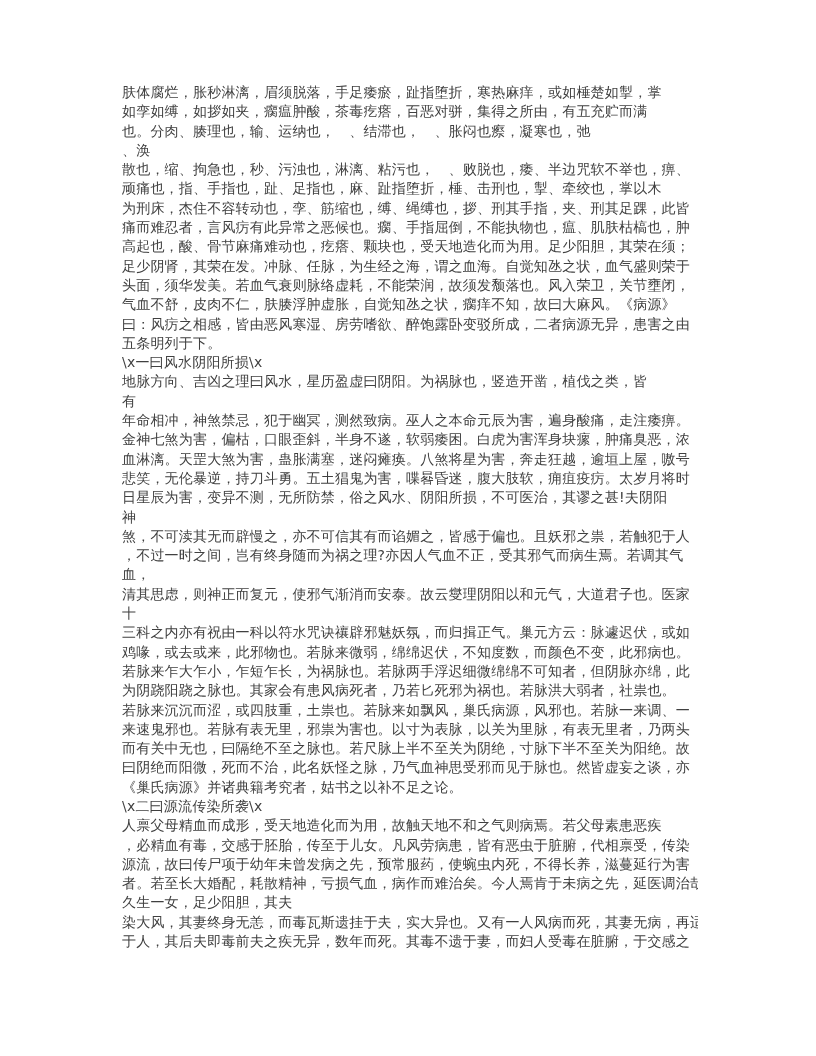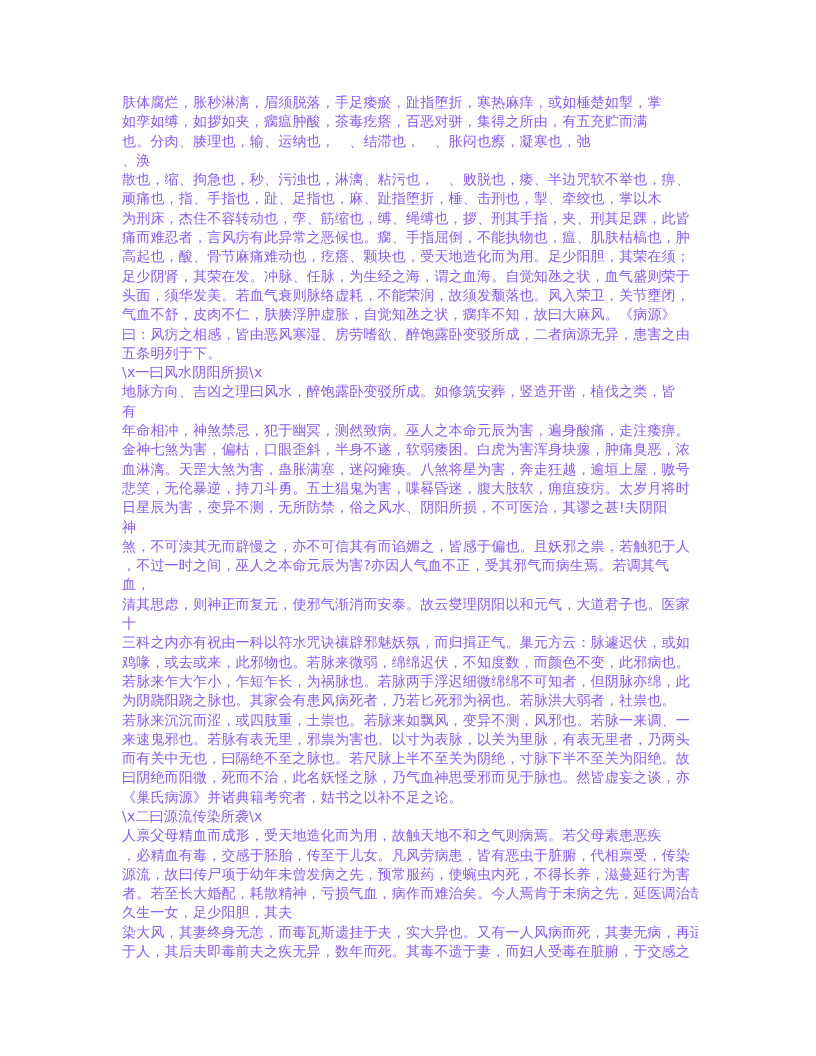--- a/index.html
+++ b/index.html
@@ -11,23 +11,23 @@
     position: relative;
     width: 816px;
     height: 1056px;
     background: #ffffff;
     overflow: hidden;
     font-family: "DejaVu Sans", sans-serif;
   }
   .doc-body {
     position: absolute;
     left: 122px;
-    top: 93px;
+    top: 83px;
     width: 576px;
-    color: #8b5cf6;
+    color: #404040;
     font-size: 14px;
     line-height: 19.3px;
     letter-spacing: 0.2px;
     text-align: left;
     word-break: break-all;
   }
   .text-line {
     white-space: nowrap;
     overflow: hidden;
     height: 19.3px;
@@ -49,38 +49,38 @@
       <div class="text-line">顽痛也，指、手指也，趾、足指也，麻、趾指堕折，棰、击刑也，掣、牵绞也，掌以木</div>
       <div class="text-line">为刑床，杰住不容转动也，孪、筋缩也，缚、绳缚也，拶、刑其手指，夹、刑其足踝，此皆</div>
       <div class="text-line">痛而难忍者，言风疠有此异常之恶候也。瘸、手指屈倒，不能执物也，瘟、肌肤枯槁也，肿</div>
       <div class="text-line">高起也，酸、骨节麻痛难动也，疙瘩、颗块也，受天地造化而为用。足少阳胆，其荣在须；</div>
       <div class="text-line">足少阴肾，其荣在发。冲脉、任脉，为生经之海，谓之血海。自觉知氹之状，血气盛则荣于</div>
       <div class="text-line">头面，须华发美。若血气衰则脉络虚耗，不能荣润，故须发颓落也。风入荣卫，关节壅闭，</div>
       <div class="text-line">气血不舒，皮肉不仁，肤腠浮肿虚胀，自觉知氹之状，瘸痒不知，故曰大麻风。《病源》</div>
       <div class="text-line">曰：风疠之相感，皆由恶风寒湿、房劳嗜欲、醉饱露卧变驳所成，二者病源无异，患害之由</div>
       <div class="text-line">五条明列于下。</div>
       <div class="text-line heading">\x一曰风水阴阳所损\x</div>
-      <div class="text-line">地脉方向、吉凶之理曰风水，醉饱露卧变驳所成。如修筑安葬，竖造开凿，植伐之类，皆</div>
+      <div class="text-line">地脉方向、吉凶之理曰风水，星历盈虚曰阴阳。为祸脉也，竖造开凿，植伐之类，皆</div>
       <div class="text-line">有</div>
       <div class="text-line">年命相冲，神煞禁忌，犯于幽冥，测然致病。巫人之本命元辰为害，遍身酸痛，走注痿痹。</div>
       <div class="text-line">金神七煞为害，偏枯，口眼歪斜，半身不遂，软弱痿困。白虎为害浑身块瘰，肿痛臭恶，浓</div>
       <div class="text-line">血淋漓。天罡大煞为害，蛊胀满塞，迷闷瘫痪。八煞将星为害，奔走狂越，逾垣上屋，嗷号</div>
       <div class="text-line">悲笑，无伦暴逆，持刀斗勇。五土猖鬼为害，喋晷昏迷，腹大肢软，痈疽疫疠。太岁月将时</div>
       <div class="text-line">日星辰为害，变异不测，无所防禁，俗之风水、阴阳所损，不可医治，其谬之甚!夫阴阳</div>
       <div class="text-line">神</div>
       <div class="text-line">煞，不可渎其无而辟慢之，亦不可信其有而谄媚之，皆感于偏也。且妖邪之祟，若触犯于人</div>
-      <div class="text-line">，不过一时之间，巫人之本命元辰为害?亦因人气血不正，受其邪气而病生焉。若调其气</div>
+      <div class="text-line">，不过一时之间，岂有终身随而为祸之理?亦因人气血不正，受其邪气而病生焉。若调其气</div>
       <div class="text-line">血，</div>
       <div class="text-line">清其思虑，则神正而复元，使邪气渐消而安泰。故云燮理阴阳以和元气，大道君子也。医家</div>
       <div class="text-line">十</div>
       <div class="text-line">三科之内亦有祝由一科以符水咒诀禳辟邪魅妖氛，而归揖正气。巢元方云：脉遽迟伏，或如</div>
       <div class="text-line">鸡喙，或去或来，此邪物也。若脉来微弱，绵绵迟伏，不知度数，而颜色不变，此邪病也。</div>
       <div class="text-line">若脉来乍大乍小，乍短乍长，为祸脉也。若脉两手浮迟细微绵绵不可知者，但阴脉亦绵，此</div>
       <div class="text-line">为阴跷阳跷之脉也。其家会有患风病死者，乃若匕死邪为祸也。若脉洪大弱者，社祟也。</div>
-      <div class="text-line">若脉来沉沉而涩，或四肢重，土祟也。若脉来如飘风，变异不测，风邪也。若脉一来调、一</div>
+      <div class="text-line">若脉来沉沉而涩，或四肢重，土祟也。若脉来如飘风，巢氏病源，风邪也。若脉一来调、一</div>
       <div class="text-line">来速鬼邪也。若脉有表无里，邪祟为害也。以寸为表脉，以关为里脉，有表无里者，乃两头</div>
       <div class="text-line">而有关中无也，曰隔绝不至之脉也。若尺脉上半不至关为阴绝，寸脉下半不至关为阳绝。故</div>
       <div class="text-line">曰阴绝而阳微，死而不治，此名妖怪之脉，乃气血神思受邪而见于脉也。然皆虚妄之谈，亦</div>
       <div class="text-line">《巢氏病源》并诸典籍考究者，姑书之以补不足之论。</div>
       <div class="text-line heading">\x二曰源流传染所袭\x</div>
       <div class="text-line">人禀父母精血而成形，受天地造化而为用，故触天地不和之气则病焉。若父母素患恶疾</div>
       <div class="text-line">，必精血有毒，交感于胚胎，传至于儿女。凡风劳病患，皆有恶虫于脏腑，代相禀受，传染</div>
       <div class="text-line">源流，故曰传尸项于幼年未曾发病之先，预常服药，使蜿虫内死，不得长养，滋蔓延行为害</div>
       <div class="text-line">者。若至长大婚配，耗散精神，亏损气血，病作而难治矣。今人焉肯于未病之先，延医调治哉</div>
       <div class="text-line">久生一女，足少阳胆，其夫</div>

